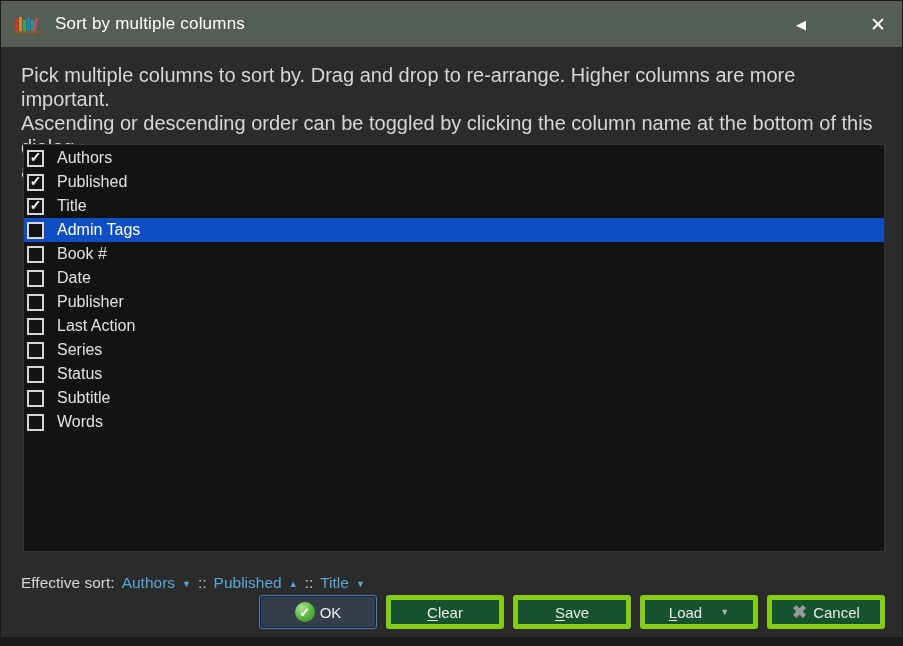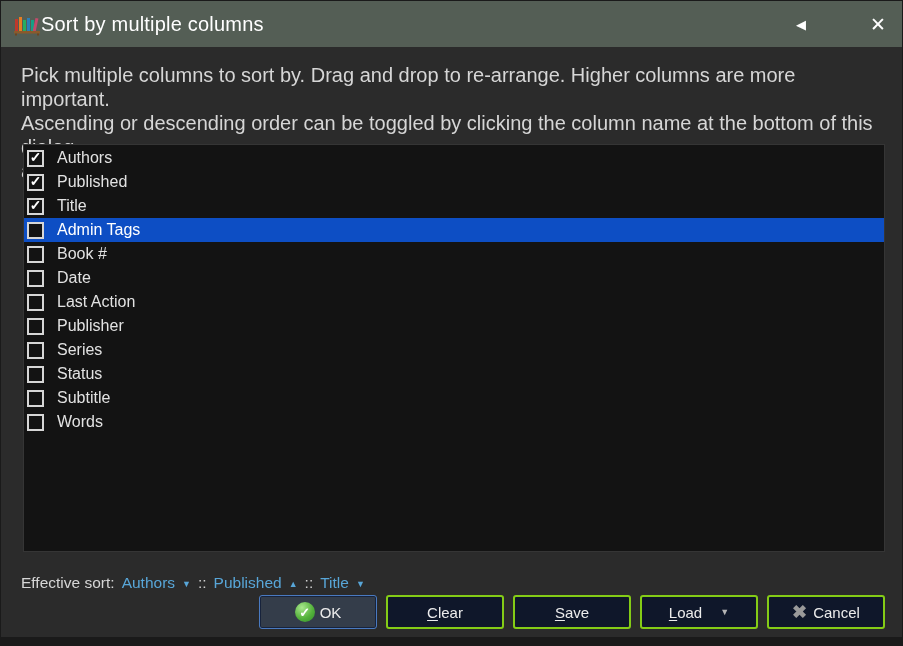--- a/index.html
+++ b/index.html
@@ -8,21 +8,21 @@
     background:#2b2b2b; overflow:hidden; border:1px solid #1a1a1a;
     font-family:"Liberation Sans", sans-serif;
     -webkit-font-smoothing:antialiased;
   }
   
   .titlebar {
     height:46px; background:var(--titlebar-bg,#545e55);
     display:flex; align-items:center; padding:0 16px 0 12px; box-sizing:border-box;
   }
   .app-icon { width:28px; height:24px; display:flex; align-items:flex-end; }
-  .window-title { color:#ffffff; font-size:20px; margin-left:0; letter-spacing:.2px; }
+  .window-title { color:#ffffff; font-size:17px; margin-left:14px; letter-spacing:.2px; }
   .tb-spacer { flex:1; }
   .collapse-arrow { color:#ffffff; font-size:13px; margin-right:64px; cursor:default; line-height:1; }
   .close-btn { color:#ffffff; font-size:19px; line-height:1; cursor:default; }
   
   .instructions {
     position:absolute; left:20px; top:62px; width:866px;
     color:#d6d6d6; font-size:20px; line-height:24px; white-space:pre-line; margin:0;
   }
   
   .listbox {
@@ -44,21 +44,21 @@
     position:absolute; left:20px; top:563px; height:20px;
     display:flex; align-items:center; gap:7px; font-size:15.5px; color:#d6d6d6;margin-top:9px;
   }
   .sort-link { color:var(--link-blue,#58a6d8); cursor:default; }
   .sort-arrow { color:var(--link-blue,#58a6d8); font-size:9px; line-height:1; position:relative; top:1px; }
   .sort-sep { color:#cfcfcf; }
   
   .button-row { position:absolute; right:17px; top:594px; display:flex; gap:9px; }
   .btn {
     width:118px; height:34px; box-sizing:border-box;
-    background:#0f172a; border:2px solid #84cc16; border-radius:3px;
+    background:#14532d; border:5px solid #84cc16; border-radius:3px;
     color:#ececec; font-size:15px; font-family:inherit;
     display:flex; align-items:center; justify-content:center; padding:0; cursor:default;
   }
   .btn u { text-decoration:underline; text-underline-offset:2px; }
   .btn-ok {
     background:#343d4a; border:1px solid var(--ok-border-blue,#4a7ac0);
     box-shadow: inset 0 0 0 1px #17233c;
   }
   .ok-icon {
     width:20px; height:20px; border-radius:50%;
@@ -134,27 +134,27 @@
       <div class="list-row">
     <span class="checkbox">
           <span class="checkmark"></span>
         </span>
     <span class="row-label">Date</span>
   </div>
       <div class="list-row">
     <span class="checkbox">
           <span class="checkmark"></span>
         </span>
+    <span class="row-label">Publisher</span>
+  </div>
+      <div class="list-row">
+    <span class="checkbox">
+          <span class="checkmark"></span>
+        </span>
     <span class="row-label">Last Action</span>
-  </div>
-      <div class="list-row">
-    <span class="checkbox">
-          <span class="checkmark"></span>
-        </span>
-    <span class="row-label">Publisher</span>
   </div>
       <div class="list-row">
     <span class="checkbox">
           <span class="checkmark"></span>
         </span>
     <span class="row-label">Series</span>
   </div>
       <div class="list-row">
     <span class="checkbox">
           <span class="checkmark"></span>

